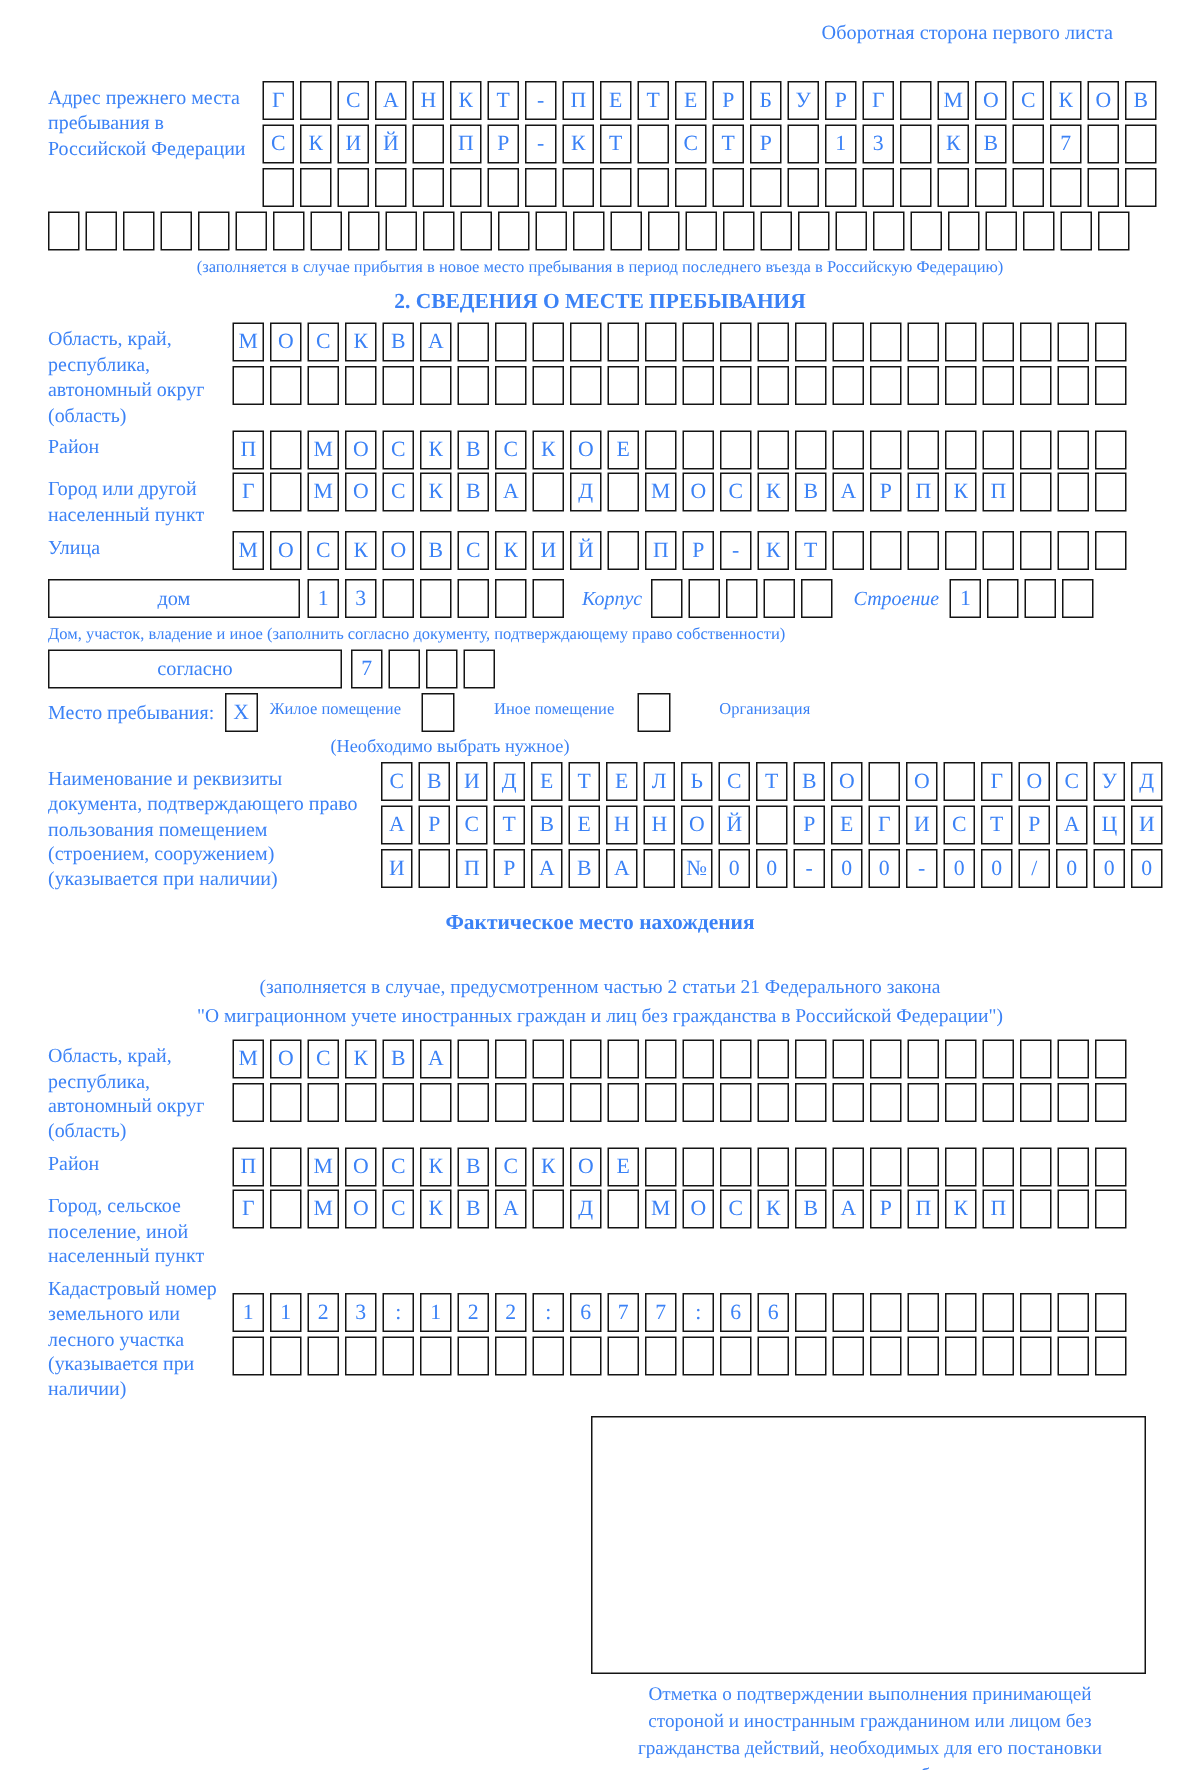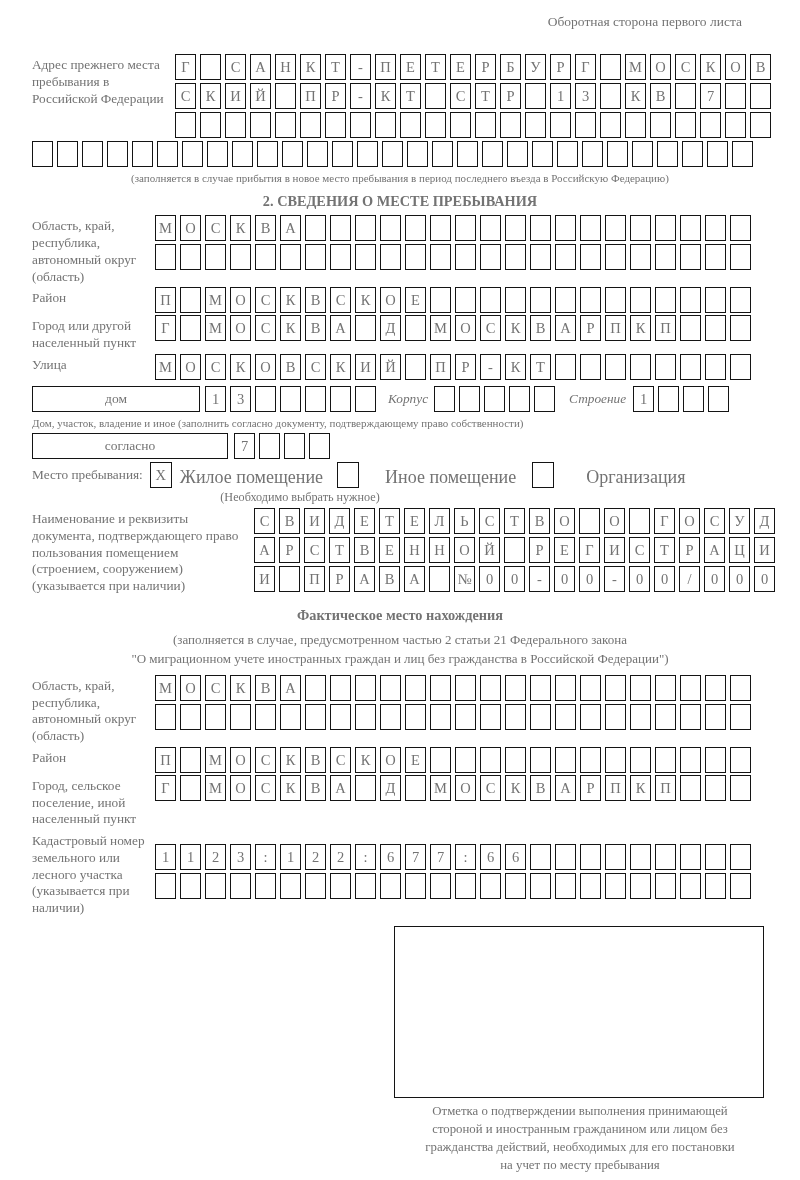--- a/index.html
+++ b/index.html
@@ -3,21 +3,21 @@
 <meta charset="utf-8">
 <style>
   * { box-sizing: border-box; }
   html, body { margin: 0; padding: 0; background: #ffffff; }
   body { width: 800px; height: 1180px; overflow: hidden; }
   .page {
     position: relative;
     width: 800px; height: 1180px;
     padding: 14px 0 0 32px;
     font-family: "Liberation Serif", serif;
-    color: #737373;
+    color: #3b82f6;
   }
   .header-note { font-size: 13.5px; text-align: right; padding-right: 58px; margin-bottom: 24px; }
   .row { display: flex; align-items: flex-start; margin-top: 2px; }
   .lbl { font-size: 13.3px; line-height: 1.26; flex: 0 0 auto; padding-top: 3px; padding-right: 6px; }
   .w143 { width: 143px; }
   .w123 { width: 123px; }
   .w222 { width: 222px; }
   .rowscol { display: flex; flex-direction: column; }
   .rowscol > .grid + .grid { margin-top: 3px; }
   .grid { display: flex; gap: 4px; flex: 0 0 auto; }
@@ -37,21 +37,21 @@
   .inline-lbl { font-size: 13.3px; padding-top: 5px; flex: 0 0 auto; font-style: italic; }
   .note { font-size: 11px; margin-top: 4px; line-height: 1.3; }
   .center { text-align: center; }
   .fullw { width: 736px; }
   .sect-title { font-weight: bold; font-size: 14.3px; text-align: center; width: 736px; margin-top: 8px; margin-bottom: 5px; }
   .chk {
     flex: 0 0 auto; width: 22px; height: 26px; border: 1.6px solid #141414;
     display: flex; align-items: center; justify-content: center;
     font-size: 14.5px;
   }
-  .opt { font-size: 18px; padding-top: 5px; }
+  .opt { font-size: 11px; padding-top: 5px; }
   .stay-lbl { font-size: 13.3px; padding-top: 5px; flex: 0 0 auto; }
   .choose-note { width: 260px; margin-left: 138px; text-align: center; font-size: 12.2px; margin-top: 2px; }
   .fact-note { width: 736px; text-align: center; font-size: 13px; line-height: 1.5; }
   .stamp-box { width: 370px; height: 172px; border: 1.7px solid #141414; margin: 9px 0 0 362px; }
   .stamp-note { width: 424px; margin-left: 336px; margin-top: 4px; text-align: center; font-size: 12.8px; line-height: 1.42; }
   .mt3 { margin-top: 3px; }
   .mt6 { margin-top: 6px; }
 </style>
 </head>
 <body>
@@ -444,21 +444,21 @@
           <div class="cell">0</div>
           <div class="cell">0</div>
           <div class="cell">/</div>
           <div class="cell">0</div>
           <div class="cell">0</div>
           <div class="cell">0</div>
         </div>
     </div>
   </div>
 
-  <div class="sect-title" style="margin-top:12px; margin-bottom:6px;">Фактическое место нахождения</div>
+  <div class="sect-title" style="margin-top:12px; margin-bottom:24px;">Фактическое место нахождения</div>
   <div class="fact-note">(заполняется в случае, предусмотренном частью 2 статьи 21 Федерального закона</div>
   <div class="fact-note">"О миграционном учете иностранных граждан и лиц без гражданства в Российской Федерации")</div>
 
   <div class="row mt6">
     <div class="lbl w123">Область, край, республика, автономный округ (область)</div>
     <div class="rowscol">
       <div class="grid">
           <div class="cell">М</div>
           <div class="cell">О</div>
           <div class="cell">С</div>

